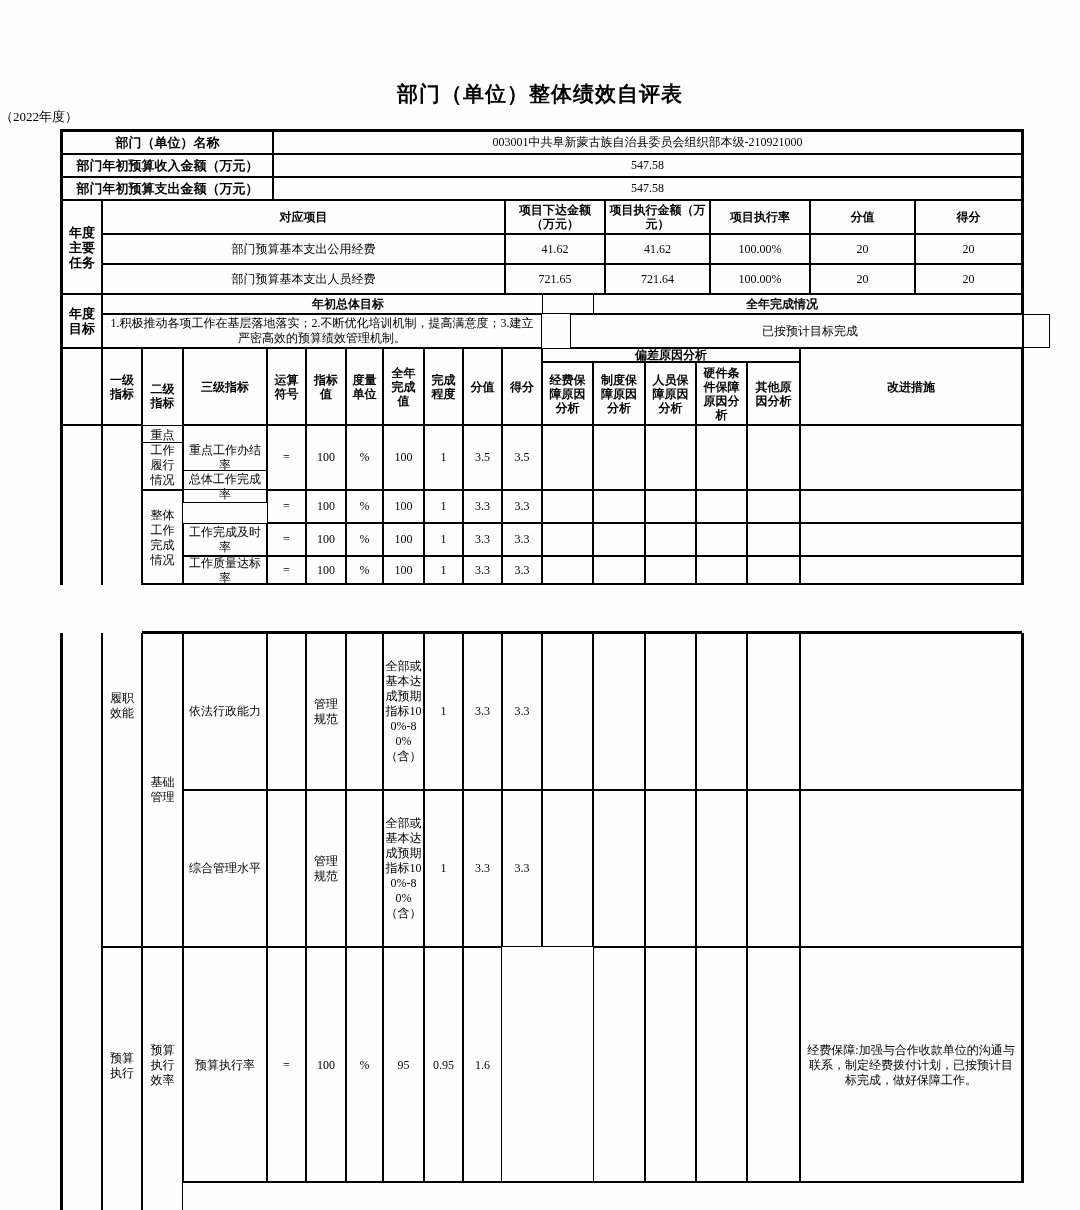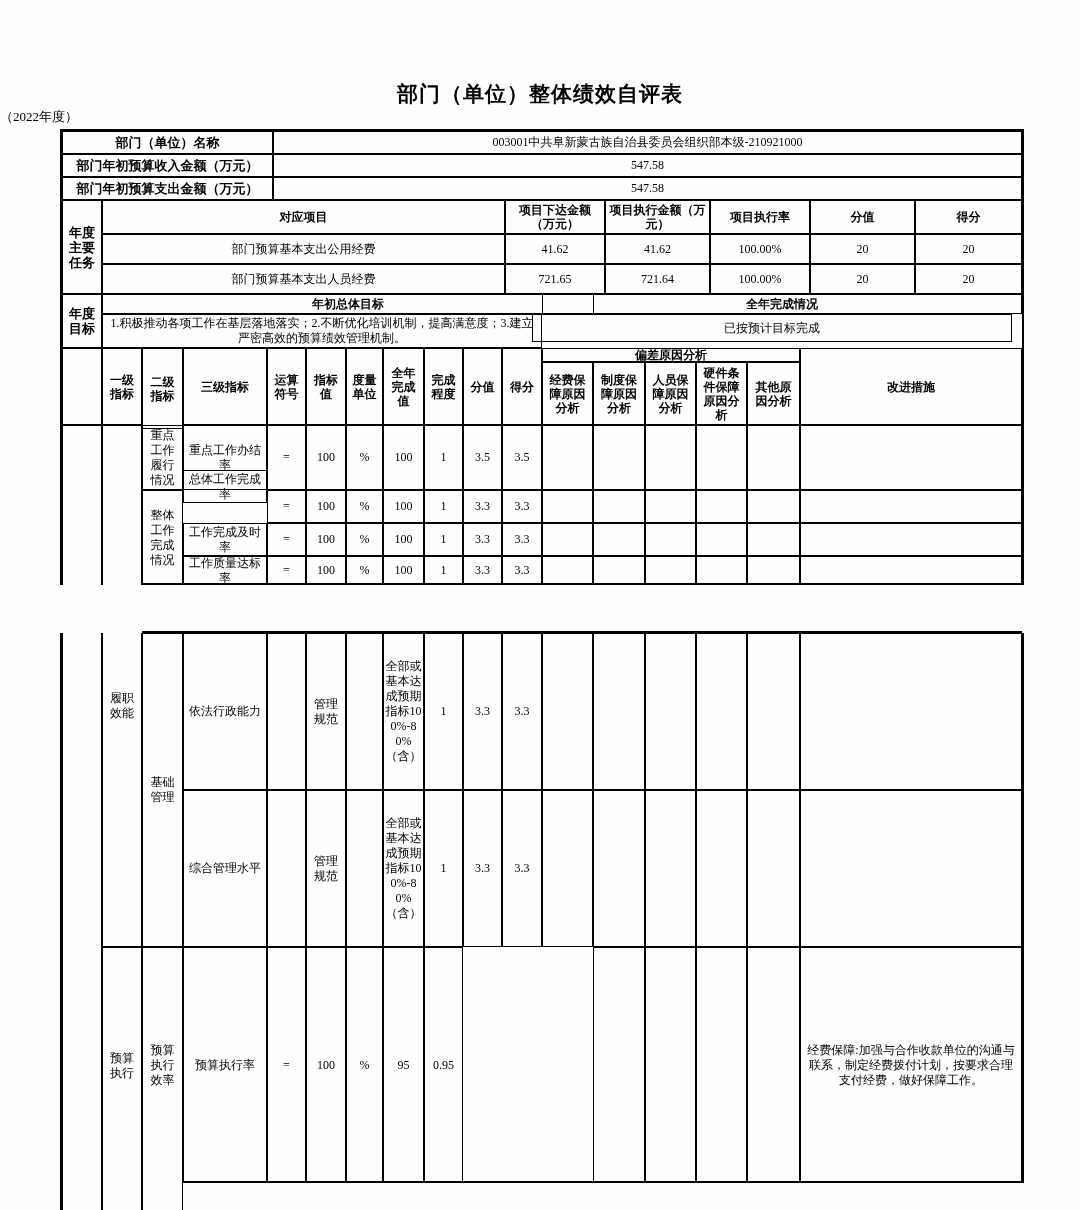--- a/index.html
+++ b/index.html
@@ -54,25 +54,25 @@
   <div class="cell" style="left:505px;top:264px;width:100px;height:30px">721.65</div>
   <div class="cell" style="left:605px;top:264px;width:105px;height:30px">721.64</div>
   <div class="cell" style="left:710px;top:264px;width:100px;height:30px">100.00%</div>
   <div class="cell" style="left:810px;top:264px;width:105px;height:30px">20</div>
   <div class="cell" style="left:915px;top:264px;width:107px;height:30px">20</div>
 
   <div class="cell lbl" style="left:62px;top:294px;width:40px;height:54px">年度目标</div>
   <div class="cell hdr" style="left:102px;top:294px;width:492px;height:20px">年初总体目标</div>
   <div class="cell hdr" style="left:542px;top:294px;width:480px;height:20px">全年完成情况</div>
   <div class="cell pad-lr" style="left:102px;top:314px;width:440px;height:34px">1.积极推动各项工作在基层落地落实；2.不断优化培训机制，提高满意度；3.建立严密高效的预算绩效管理机制。</div>
-  <div class="cell" style="left:532px;top:314px;width:480px;height:28px">已按预计目标完成</div>
+  <div class="cell" style="left:570px;top:314px;width:480px;height:34px">已按预计目标完成</div>
 
   <div class="cell" style="left:62px;top:348px;width:40px;height:77px"></div>
   <div class="cell hdr" style="left:102px;top:348px;width:40px;height:77px">一级指标</div>
-  <div class="cell hdr" style="left:142px;top:348px;width:41px;height:81px">二级指标</div>
+  <div class="cell hdr" style="left:142px;top:348px;width:41px;height:95px">二级指标</div>
   <div class="cell hdr" style="left:183px;top:348px;width:84px;height:77px">三级指标</div>
   <div class="cell hdr" style="left:267px;top:348px;width:39px;height:77px">运算符号</div>
   <div class="cell hdr" style="left:306px;top:348px;width:40px;height:77px">指标值</div>
   <div class="cell hdr" style="left:346px;top:348px;width:37px;height:77px">度量单位</div>
   <div class="cell hdr" style="left:383px;top:348px;width:41px;height:77px">全年完成值</div>
   <div class="cell hdr" style="left:424px;top:348px;width:39px;height:77px">完成程度</div>
   <div class="cell hdr" style="left:463px;top:348px;width:39px;height:77px">分值</div>
   <div class="cell hdr" style="left:502px;top:348px;width:40px;height:77px">得分</div>
   <div class="cell hdr" style="left:542px;top:348px;width:258px;height:14px">偏差原因分析</div>
   <div class="cell hdr" style="left:542px;top:362px;width:51px;height:63px">经费保障原因分析</div>
@@ -182,25 +182,26 @@
   <div class="cell" style="left:800px;top:790px;width:222px;height:157px"></div>
 
   <div class="cell open-b up-bias" style="left:102px;top:947px;width:40px;height:263px">预算执行</div>
   <div class="cell open-b up-bias" style="left:142px;top:947px;width:41px;height:263px">预算执行效率</div>
   <div class="cell" style="left:183px;top:947px;width:84px;height:236px">预算执行率</div>
   <div class="cell" style="left:267px;top:947px;width:39px;height:236px">=</div>
   <div class="cell" style="left:306px;top:947px;width:40px;height:236px">100</div>
   <div class="cell" style="left:346px;top:947px;width:37px;height:236px">%</div>
   <div class="cell" style="left:383px;top:947px;width:41px;height:236px">95</div>
   <div class="cell" style="left:424px;top:947px;width:39px;height:236px">0.95</div>
+  <div class="cell" style="left:463px;top:947px;width:39px;height:236px">1.6</div>
   <div class="cell" style="left:593px;top:947px;width:52px;height:236px"></div>
   <div class="cell" style="left:645px;top:947px;width:51px;height:236px"></div>
   <div class="cell" style="left:696px;top:947px;width:51px;height:236px"></div>
   <div class="cell" style="left:747px;top:947px;width:53px;height:236px"></div>
-  <div class="cell pad-lr" style="left:800px;top:947px;width:222px;height:236px">经费保障:加强与合作收款单位的沟通与联系，制定经费拨付计划，按要求合理支付经费，做好保障工作。</div>
+  <div class="cell pad-lr" style="left:800px;top:947px;width:222px;height:236px">经费保障:加强与合作收款单位的沟通与联系，制定经费拨付计划，已按预计目标完成，做好保障工作。</div>
 
   <div class="line" style="left:62px;top:129px;width:960px;height:2px"></div>
   <div class="line" style="left:60px;top:129px;width:2px;height:456px"></div>
   <div class="line" style="left:1022px;top:129px;width:2px;height:456px"></div>
   <div class="line" style="left:142px;top:583px;width:880px;height:2px"></div>
   <div class="line" style="left:142px;top:631px;width:880px;height:2px"></div>
   <div class="line" style="left:60px;top:633px;width:2px;height:577px"></div>
   <div class="line" style="left:1022px;top:633px;width:2px;height:550px"></div>
   <div class="line" style="left:183px;top:1181px;width:839px;height:2px"></div>
 

